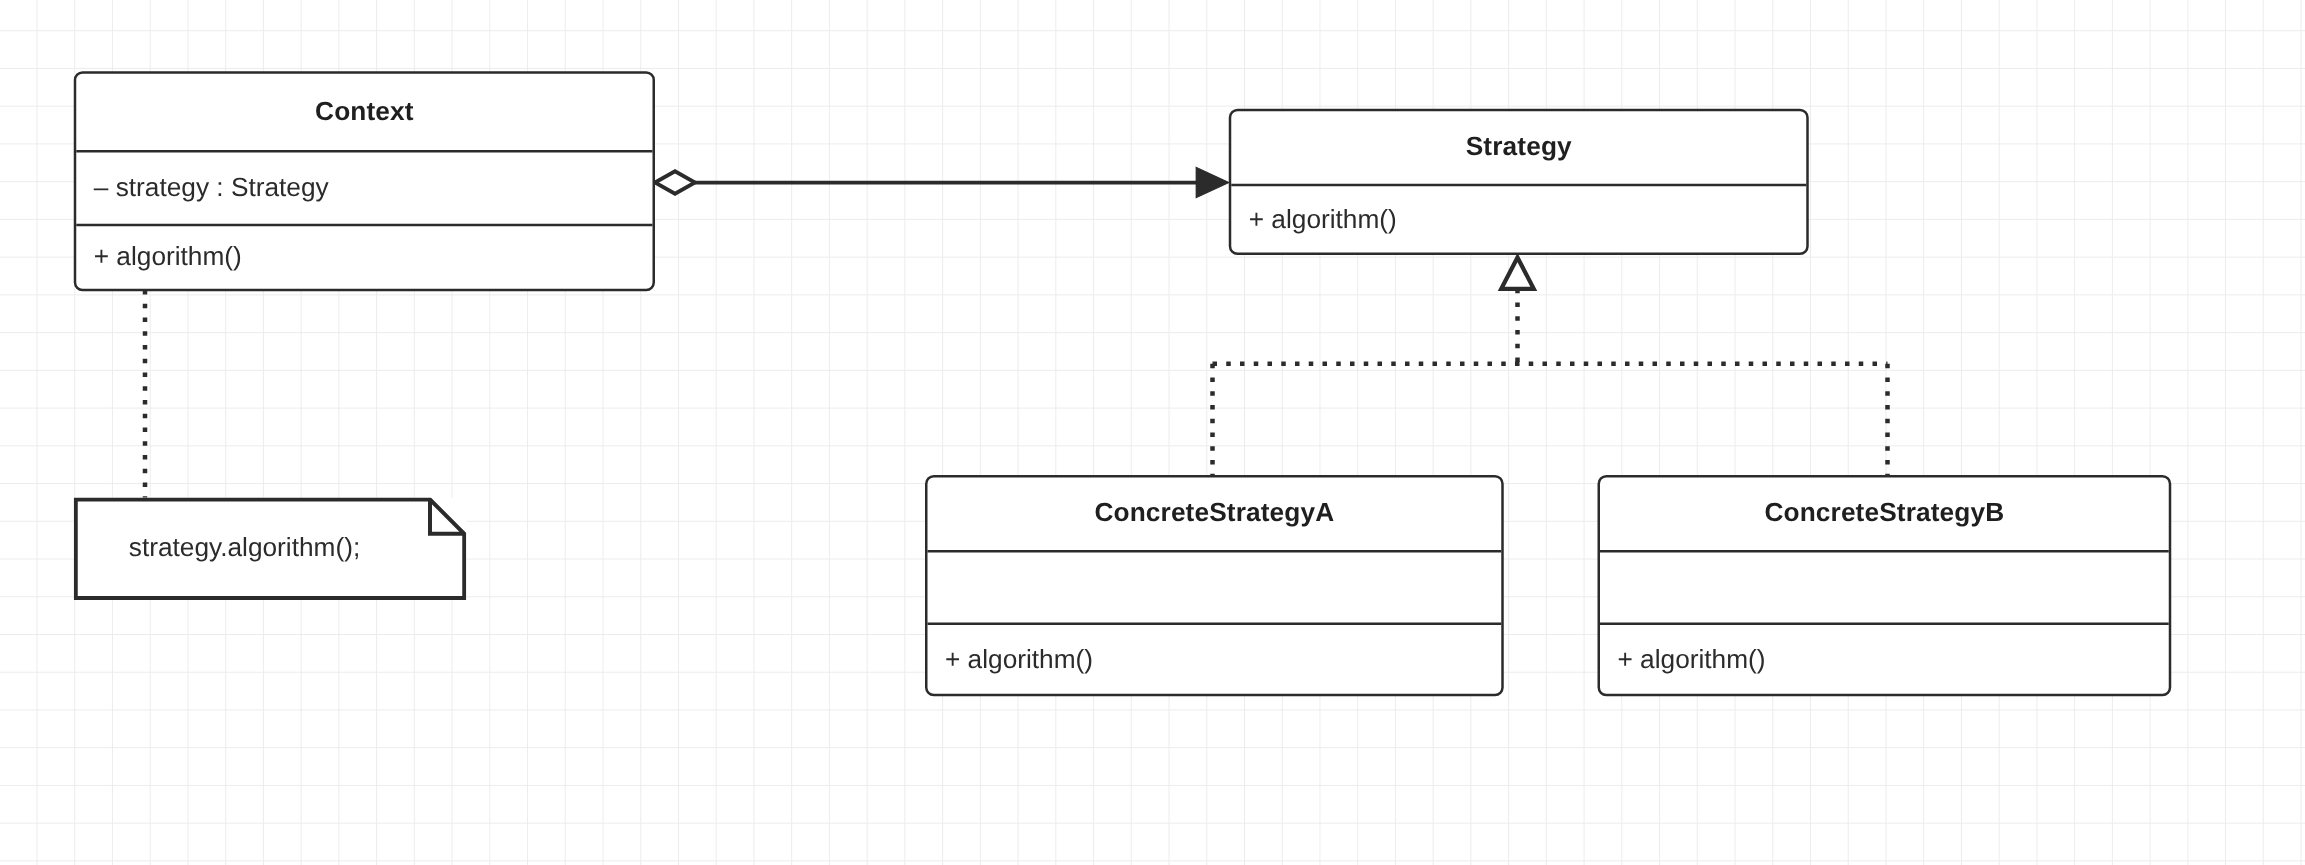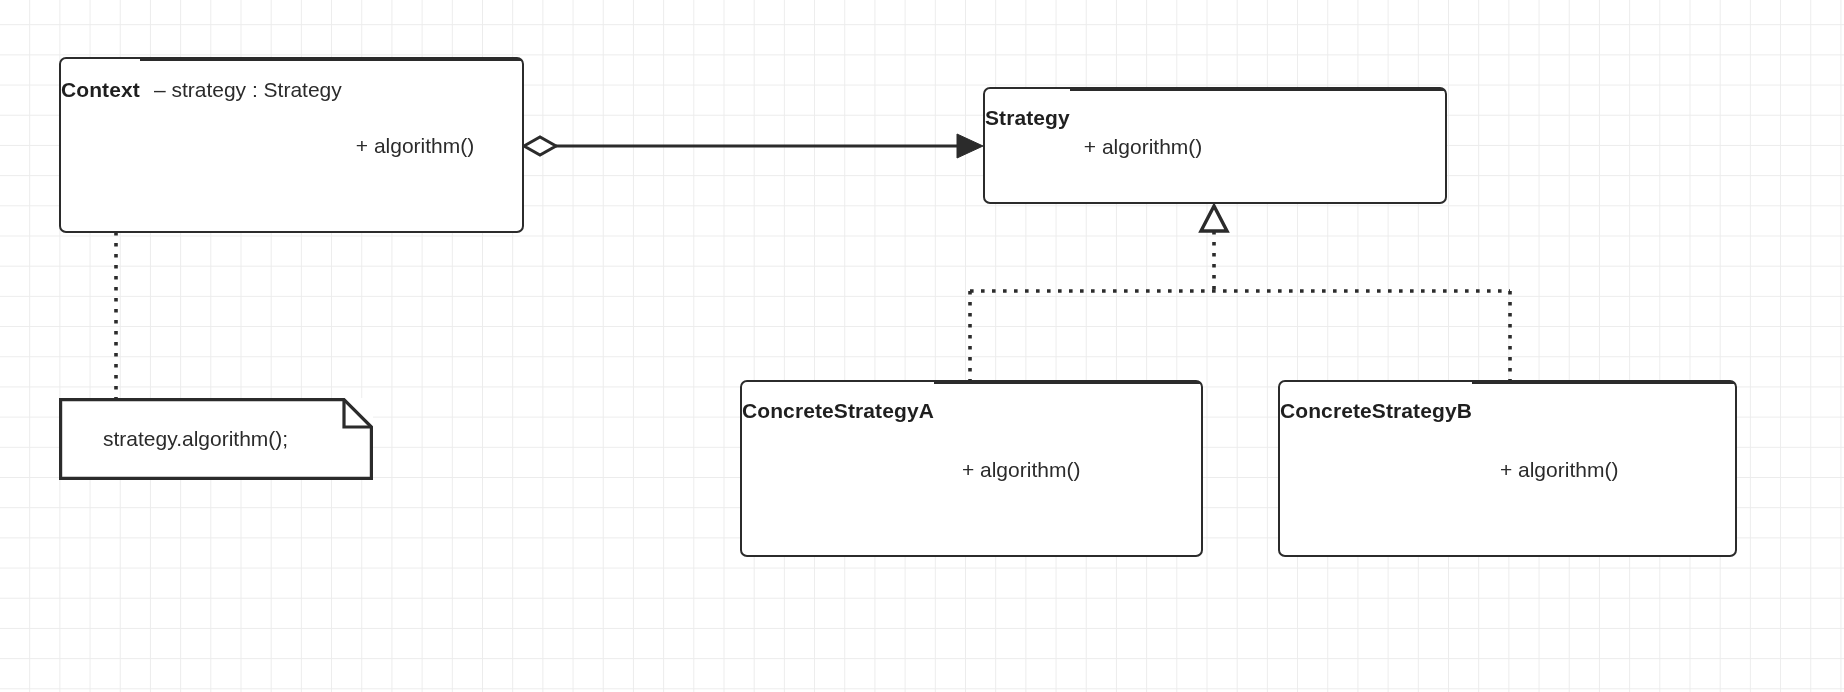--- a/index.html
+++ b/index.html
@@ -29,21 +29,21 @@
     height: 692px;
   }
   
   .uml-class {
     position: absolute;
     box-sizing: border-box;
     background: #ffffff;
     border: 2.6px solid #2b2b2b;
     border-radius: 7px;
     display: flex;
-    flex-direction: row;
+    flex-direction: column;
   }
   .uml-compartment {
     box-sizing: border-box;
     display: flex;
     align-items: center;
   }
   .uml-compartment + .uml-compartment {
     border-top: 2.6px solid #2b2b2b;
   }
   .comp-title {

